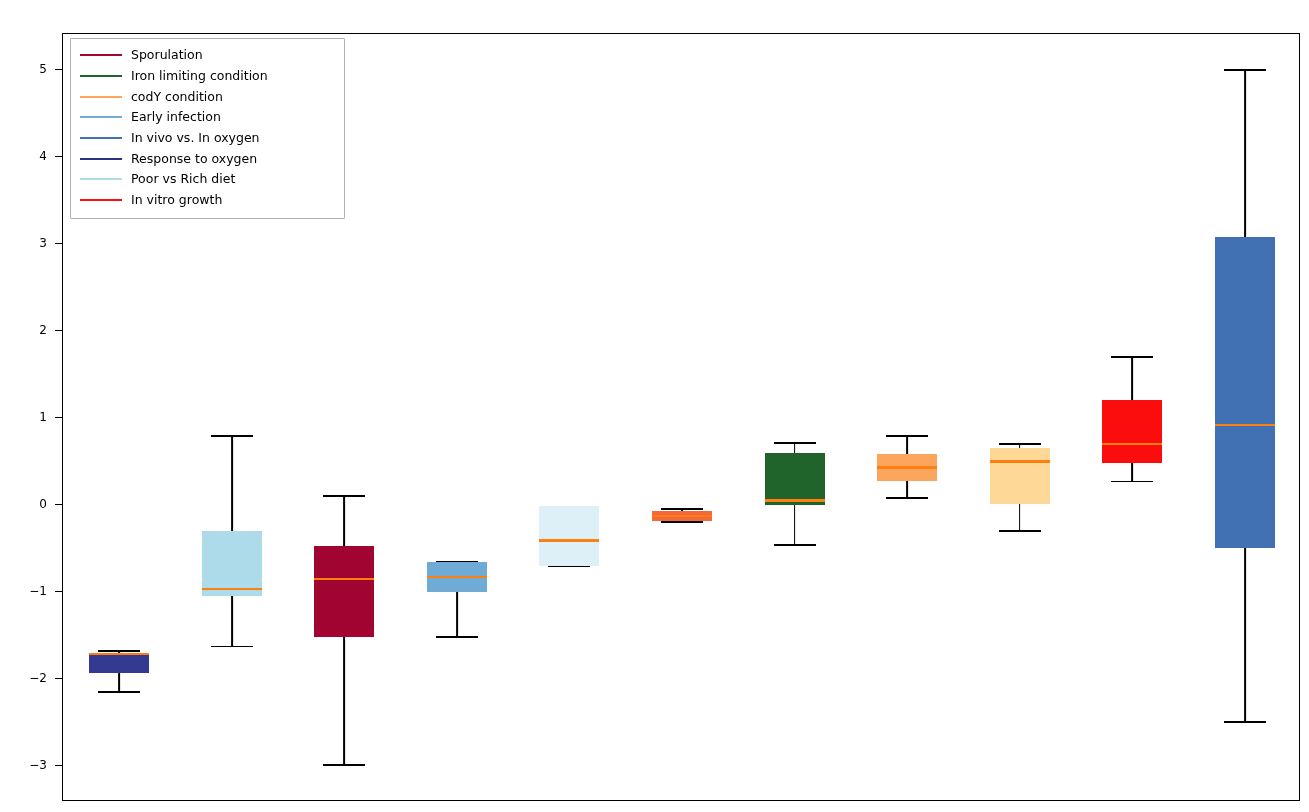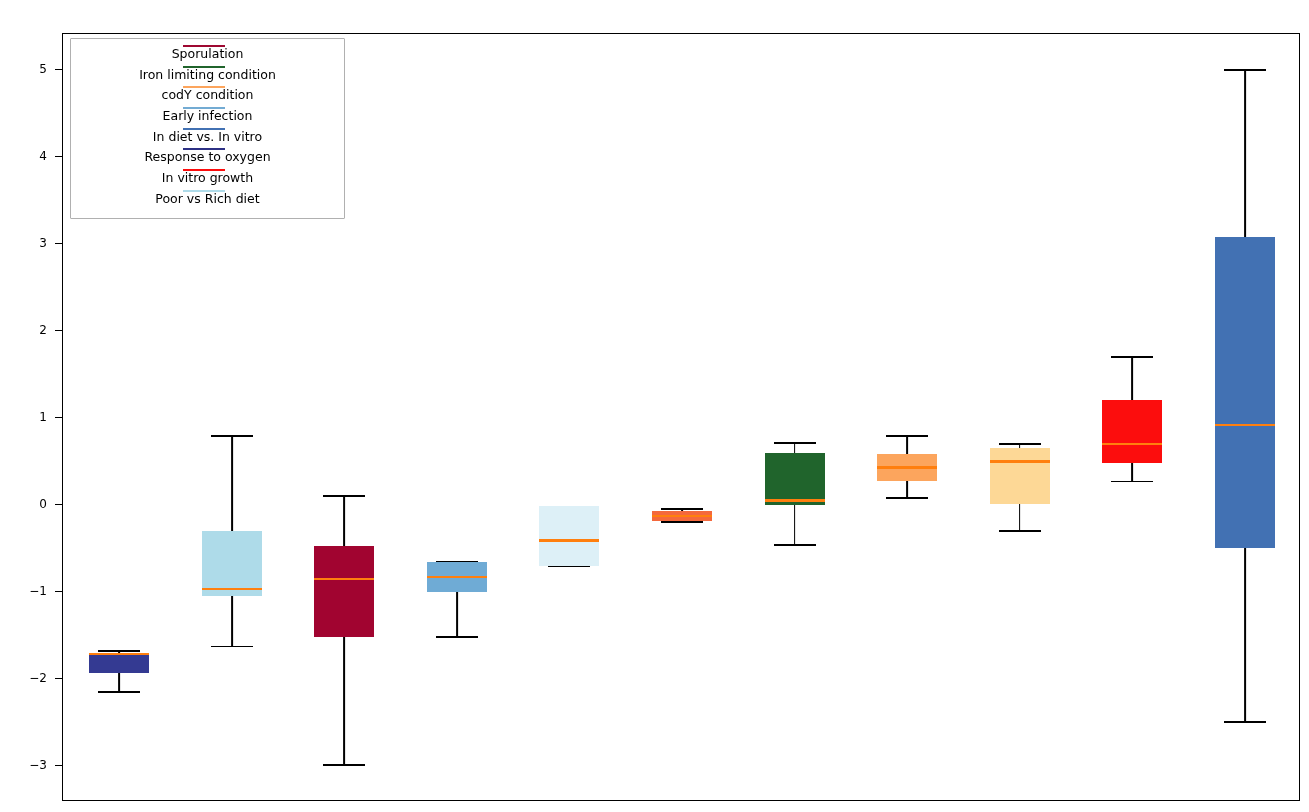--- a/index.html
+++ b/index.html
@@ -106,21 +106,20 @@
     background: #ffffff;
     border: 0.9px solid #b0b0b0;
     border-radius: 1px;
     padding: 6px 7px 7px 7px;
     box-sizing: border-box;
   }
   .legend-row {
     display: flex;
     align-items: center;
     height: 20.7px;
-    flex-direction: column;
   }
   .legend-swatch {
     width: 42px;
     height: 0;
     border-top: 2.2px solid #000;
     margin-right: 9px;
     margin-left: 2px;
     flex: 0 0 auto;
   }
   .legend-label {
@@ -262,29 +261,29 @@
       <div class="legend-row">
         <span class="legend-swatch" style="border-top-color: rgb(252, 165, 93);"></span>
         <span class="legend-label">codY condition</span>
       </div>
       <div class="legend-row">
         <span class="legend-swatch" style="border-top-color: rgb(115, 171, 211);"></span>
         <span class="legend-label">Early infection</span>
       </div>
       <div class="legend-row">
         <span class="legend-swatch" style="border-top-color: rgb(66, 113, 179);"></span>
-        <span class="legend-label">In diet vs. In vitro</span>
+        <span class="legend-label">In vivo vs. In oxygen</span>
       </div>
       <div class="legend-row">
         <span class="legend-swatch" style="border-top-color: rgb(45, 49, 133);"></span>
         <span class="legend-label">Response to oxygen</span>
       </div>
       <div class="legend-row">
+        <span class="legend-swatch" style="border-top-color: rgb(174, 219, 233);"></span>
+        <span class="legend-label">Poor vs Rich diet</span>
+      </div>
+      <div class="legend-row">
         <span class="legend-swatch" style="border-top-color: rgb(252, 13, 13);"></span>
         <span class="legend-label">In vitro growth</span>
       </div>
-      <div class="legend-row">
-        <span class="legend-swatch" style="border-top-color: rgb(174, 219, 233);"></span>
-        <span class="legend-label">Poor vs Rich diet</span>
-      </div>
     </div>
 
 </div>
 
 </body></html>

